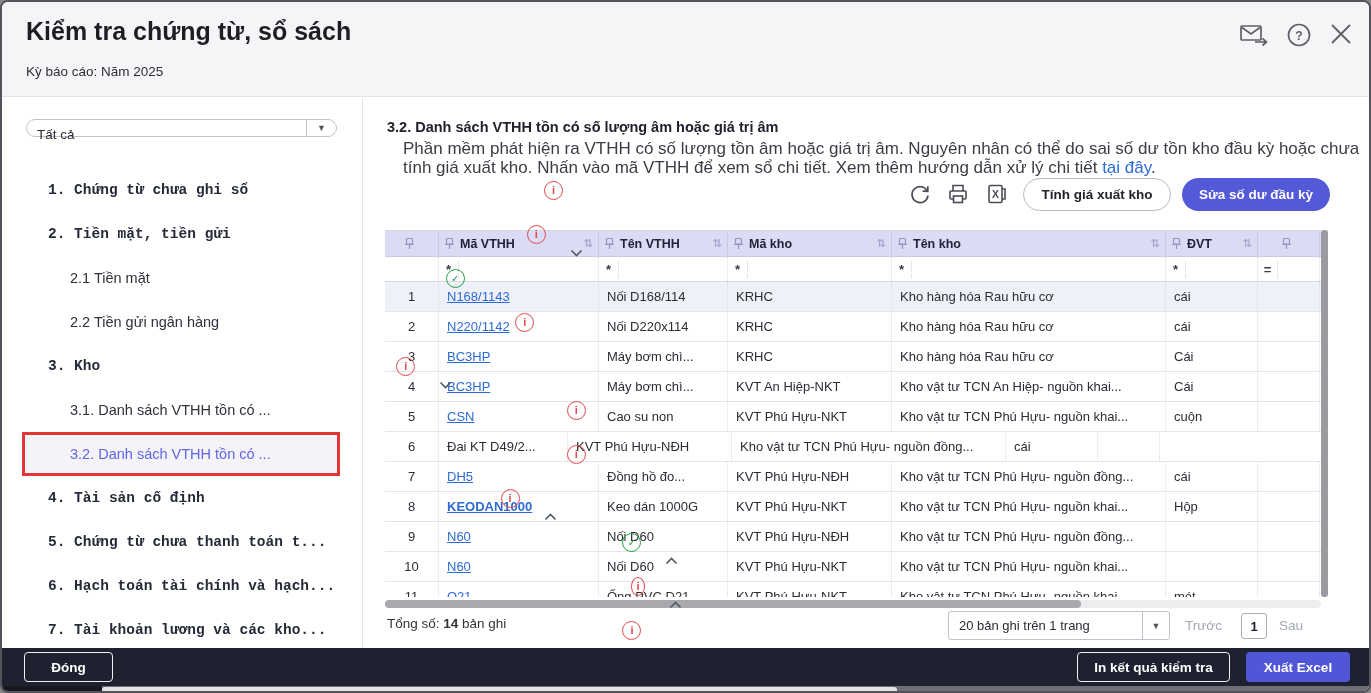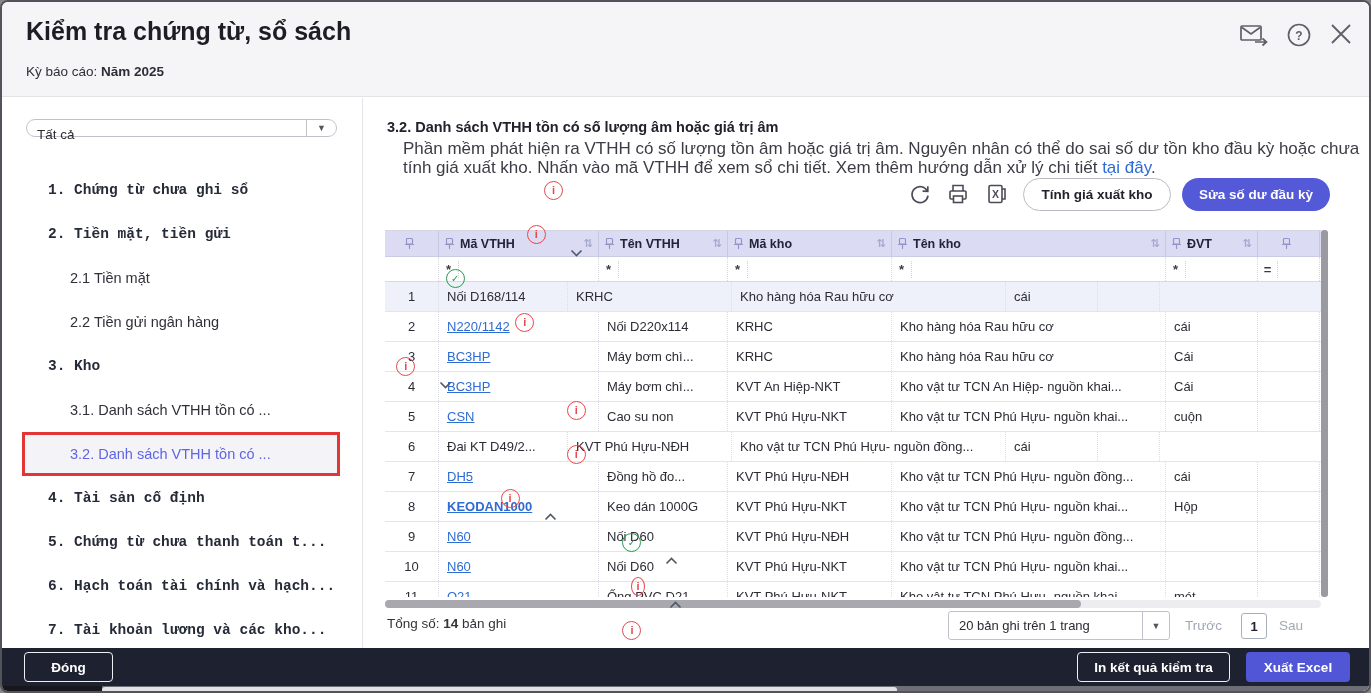--- a/index.html
+++ b/index.html
@@ -5,21 +5,21 @@
   * { margin:0; padding:0; box-sizing:border-box; }
   body { font-family:"Liberation Sans","DejaVu Sans",sans-serif; background:#888; }
   .window { position:relative; width:1371px; height:693px; background:#fff;
             border:2px solid #53535c; border-radius:8px; overflow:hidden; }
 
   
   .hdr { position:absolute; left:0; top:0; width:100%; height:95px; background:#f5f5f7;
          border-bottom:1px solid #e3e3e8; }
   .hdr-title { position:absolute; left:24px; top:15px; font-size:25px; font-weight:bold; color:#1d1d26; }
   .hdr-sub { position:absolute; left:24px; top:62px; font-size:13.5px; color:#2e2e38; }
-  .hdr-sub b { font-weight:bold; }
+  .hdr-sub b { font-weight:normal; }
   .hdr-ico { position:absolute; top:20px; cursor:pointer; }
   .ico-mail { left:1237px; }
   .ico-help { left:1284px; }
   .ico-close { left:1327px; }
 
   
   .sidebar { position:absolute; left:0; top:96px; width:361px; height:550px; background:#fff;
              border-right:1px solid #e3e3e8; }
   .filter-select { position:absolute; left:24px; top:21px; width:311px; height:18px;
                    border:1px solid #c2c2cc; border-radius:13px; background:#fff; }
@@ -341,20 +341,23 @@
             <span class="op">*</span>
           </div>
           <div class="fcell" style="width: 62px;">
             <span class="op">=</span>
           </div>
         </div>
         <div class="g-row hl">
           <div class="dcell center" style="width: 54px;">
             <span>1</span>
           </div>
+          <div class="dcell" style="width: 160px;">
+            <a class="cell-link">N168/1143</a>
+          </div>
           <div class="dcell" style="width: 129px;">
             <span>Nối D168/114</span>
           </div>
           <div class="dcell" style="width: 164px;">
             <span>KRHC</span>
           </div>
           <div class="dcell" style="width: 274px;">
             <span>Kho hàng hóa Rau hữu cơ</span>
           </div>
           <div class="dcell" style="width: 92px;">

